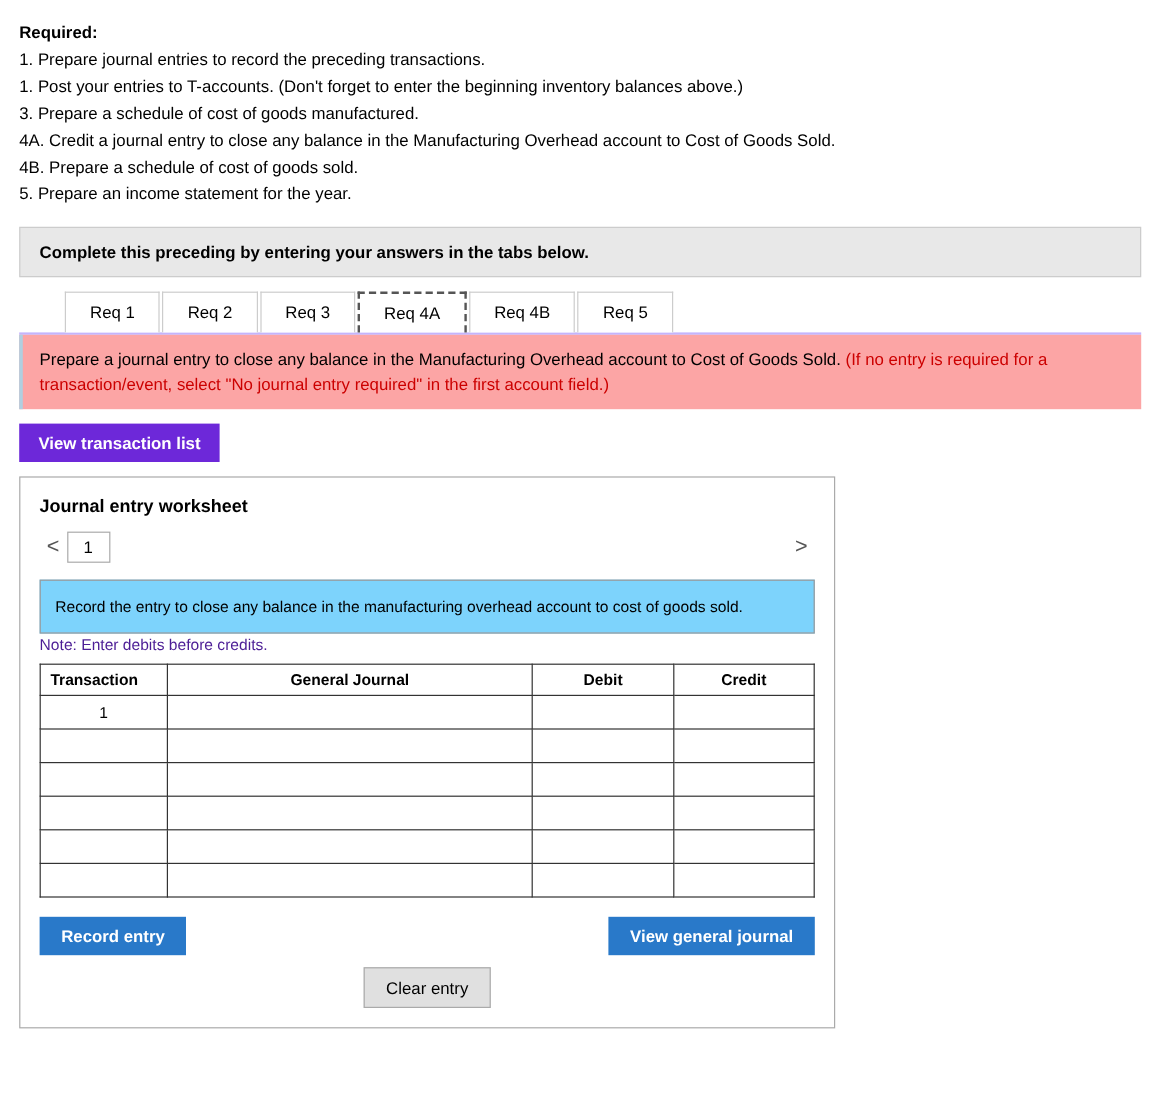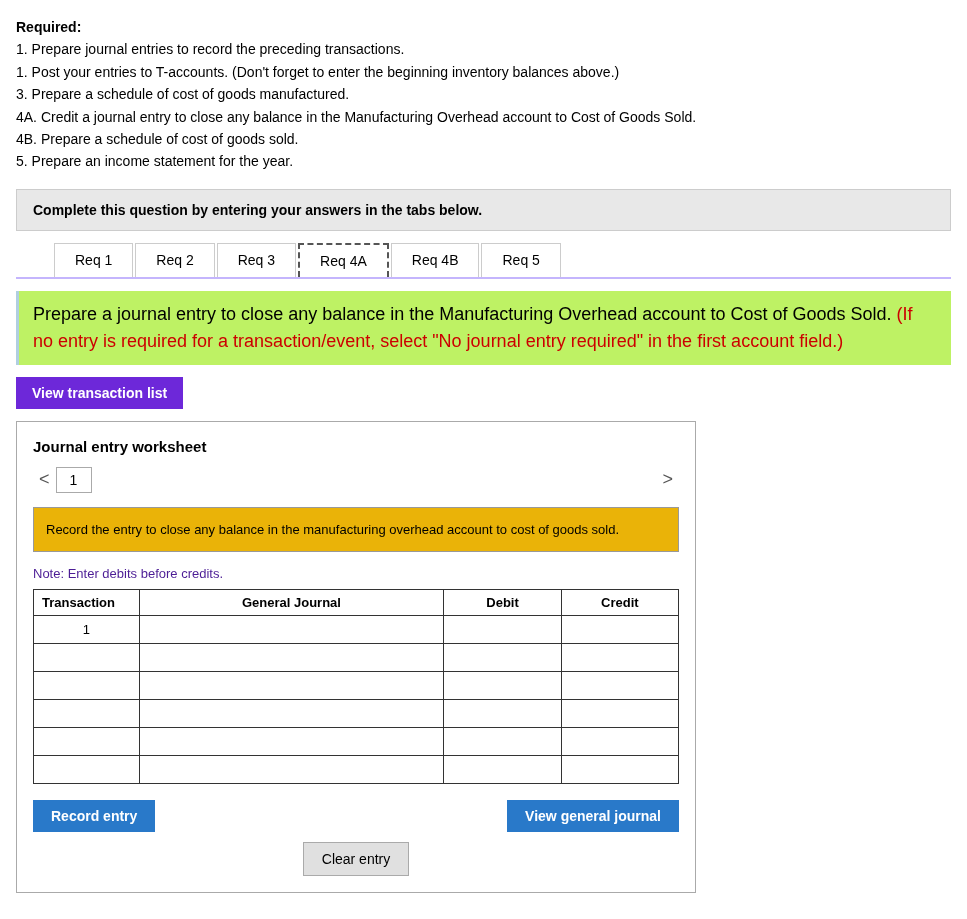--- a/index.html
+++ b/index.html
@@ -41,25 +41,25 @@
       font-size: 14px;
       margin-right: 2px;
     }
     .tab.active {
       border: 2px dashed #555;
       border-bottom: none;
       font-weight: normal;
       background: #fff;
     }
     .instruction-box {
-      background: #bef264;
+      background: #fca5a5;
       border: none;
       padding: 10px 14px;
-      margin-top: 12px;
-      font-size: 18px;
+      margin-top: 0;
+      font-size: 14px;
       line-height: 1.5;
       border-left: 3px solid #b0cfe0;
     }
     .instruction-box .red-text {
       color: #cc0000;
     }
     .view-transaction-btn {
       background: #6d28d9;
       color: #fff;
       border: none;
@@ -99,24 +99,24 @@
       font-size: 14px;
       min-width: 36px;
       text-align: center;
     }
     .nav-right {
       margin-left: auto;
     }
     .description-box {
       border: 1px solid #999;
       padding: 12px;
-      margin-bottom: 14px;
+      margin-bottom: 2px;
       font-size: 13px;
       line-height: 1.5;
-      background: #eab308;
+      background: #7dd3fc;
     }
     .note-text {
       color: #4c1d95;
       font-size: 13px;
       margin-bottom: 8px;
     }
     .journal-table {
       width: 100%;
       border-collapse: collapse;
       font-size: 13px;
@@ -187,21 +187,21 @@
     <span>1. Prepare journal entries to record the preceding transactions.</span><br>
     <span>1. Post your entries to T-accounts. (Don't forget to enter the beginning inventory balances above.)</span><br>
     <span>3. Prepare a schedule of cost of goods manufactured.</span><br>
     <span>4A. Credit a journal entry to close any balance in the Manufacturing Overhead account to Cost of Goods Sold.</span><br>
     <span>4B. Prepare a schedule of cost of goods sold.</span><br>
     <span>5. Prepare an income statement for the year.</span>
   </div>
 
   
   <div class="complete-box">
-    <span>Complete this question by entering your answers in the tabs below.</span>
+    <span>Complete this preceding by entering your answers in the tabs below.</span>
   </div>
 
   
   <div class="tabs-container">
     <div class="tab">Req 1</div>
     <div class="tab">Req 2</div>
     <div class="tab">Req 3</div>
     <div class="tab active">Req 4A</div>
     <div class="tab">Req 4B</div>
     <div class="tab">Req 5</div>

